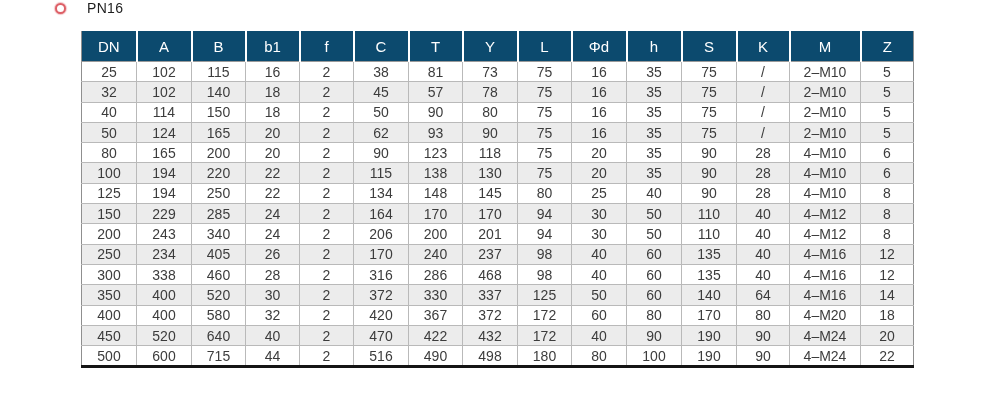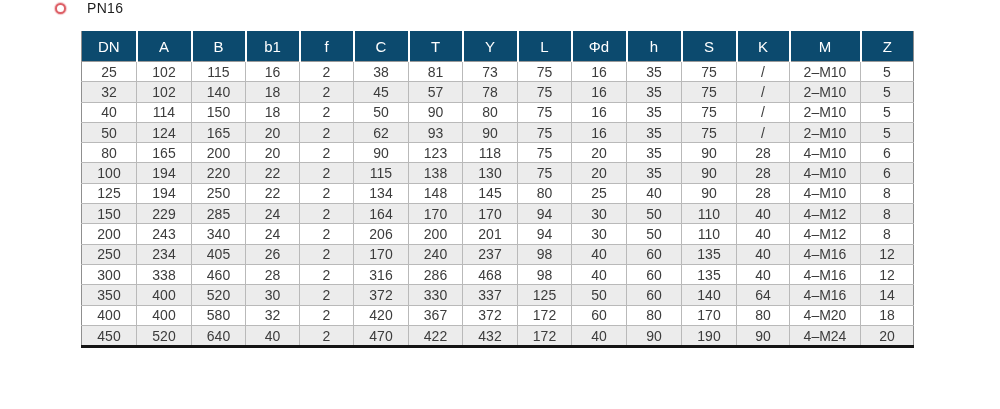--- a/index.html
+++ b/index.html
@@ -365,16 +365,33 @@
           <td>422</td>
           <td>432</td>
           <td>172</td>
           <td>40</td>
           <td>90</td>
           <td>190</td>
           <td>90</td>
           <td>4–M24</td>
           <td>20</td>
         </tr>
+        <tr>
+          <td>500</td>
+          <td>600</td>
+          <td>715</td>
+          <td>44</td>
+          <td>2</td>
+          <td>516</td>
+          <td>490</td>
+          <td>498</td>
+          <td>180</td>
+          <td>80</td>
+          <td>100</td>
+          <td>190</td>
+          <td>90</td>
+          <td>4–M24</td>
+          <td>22</td>
+        </tr>
       </tbody>
   </table>
 
 </div>
 
 </body></html>

